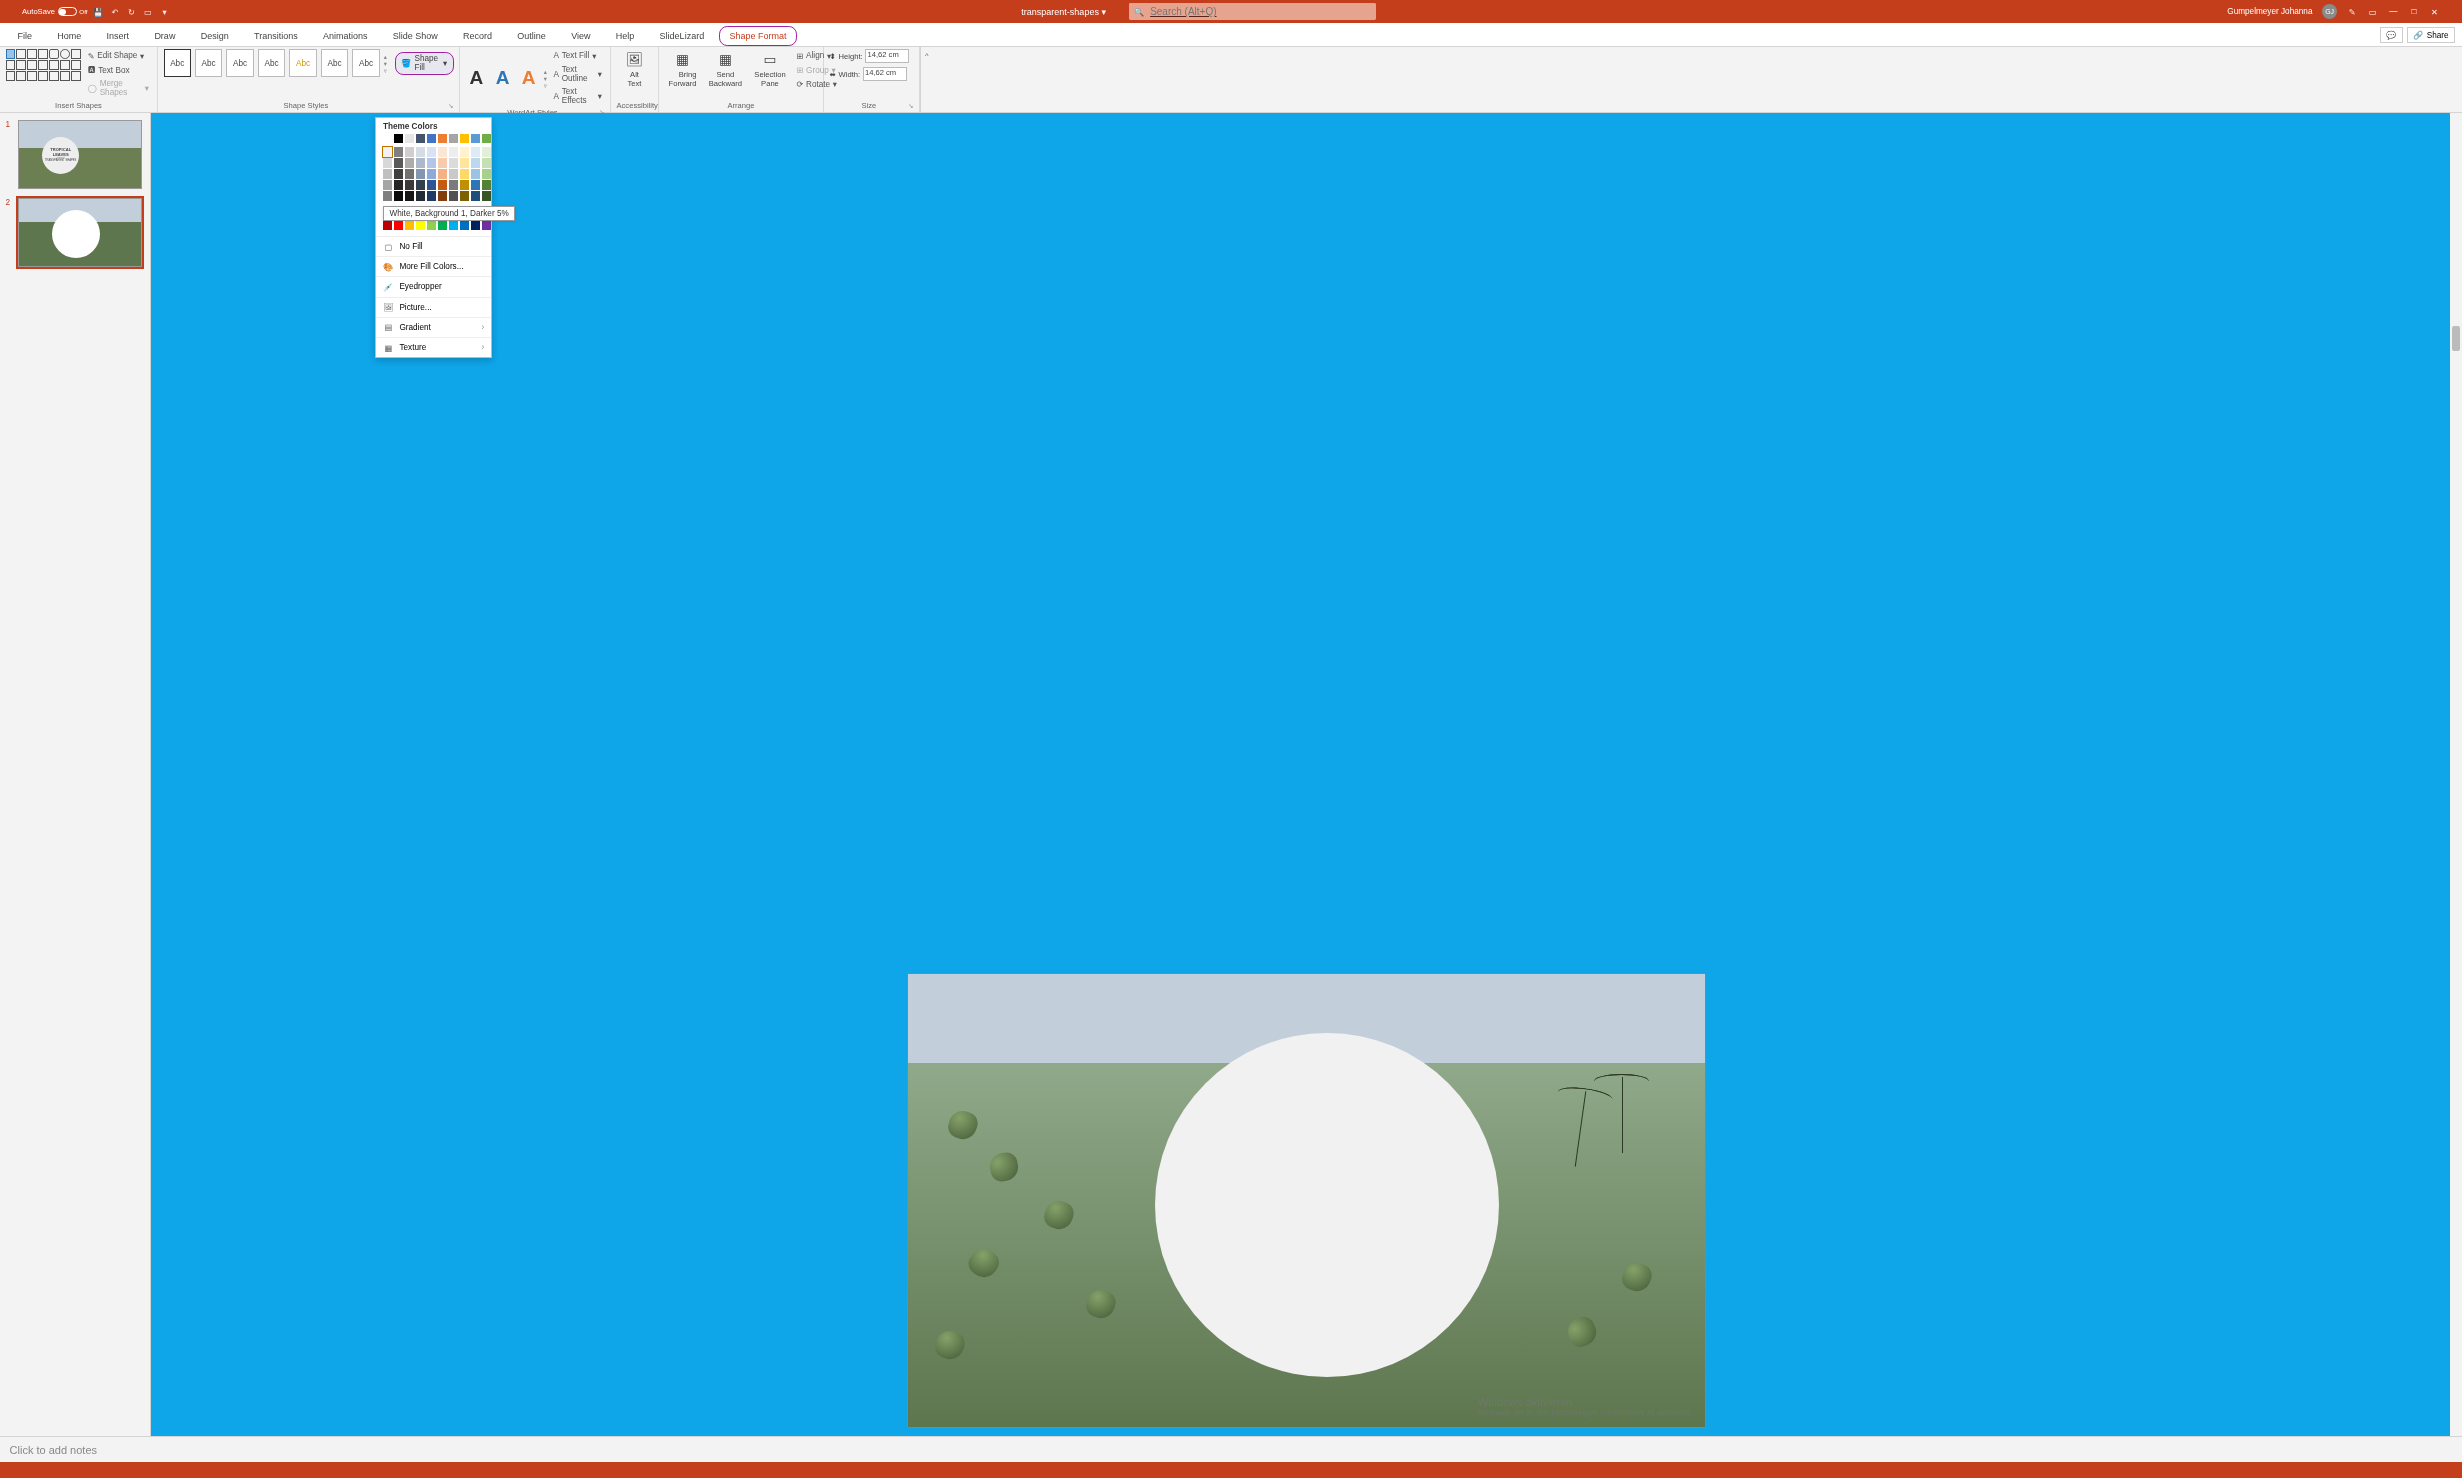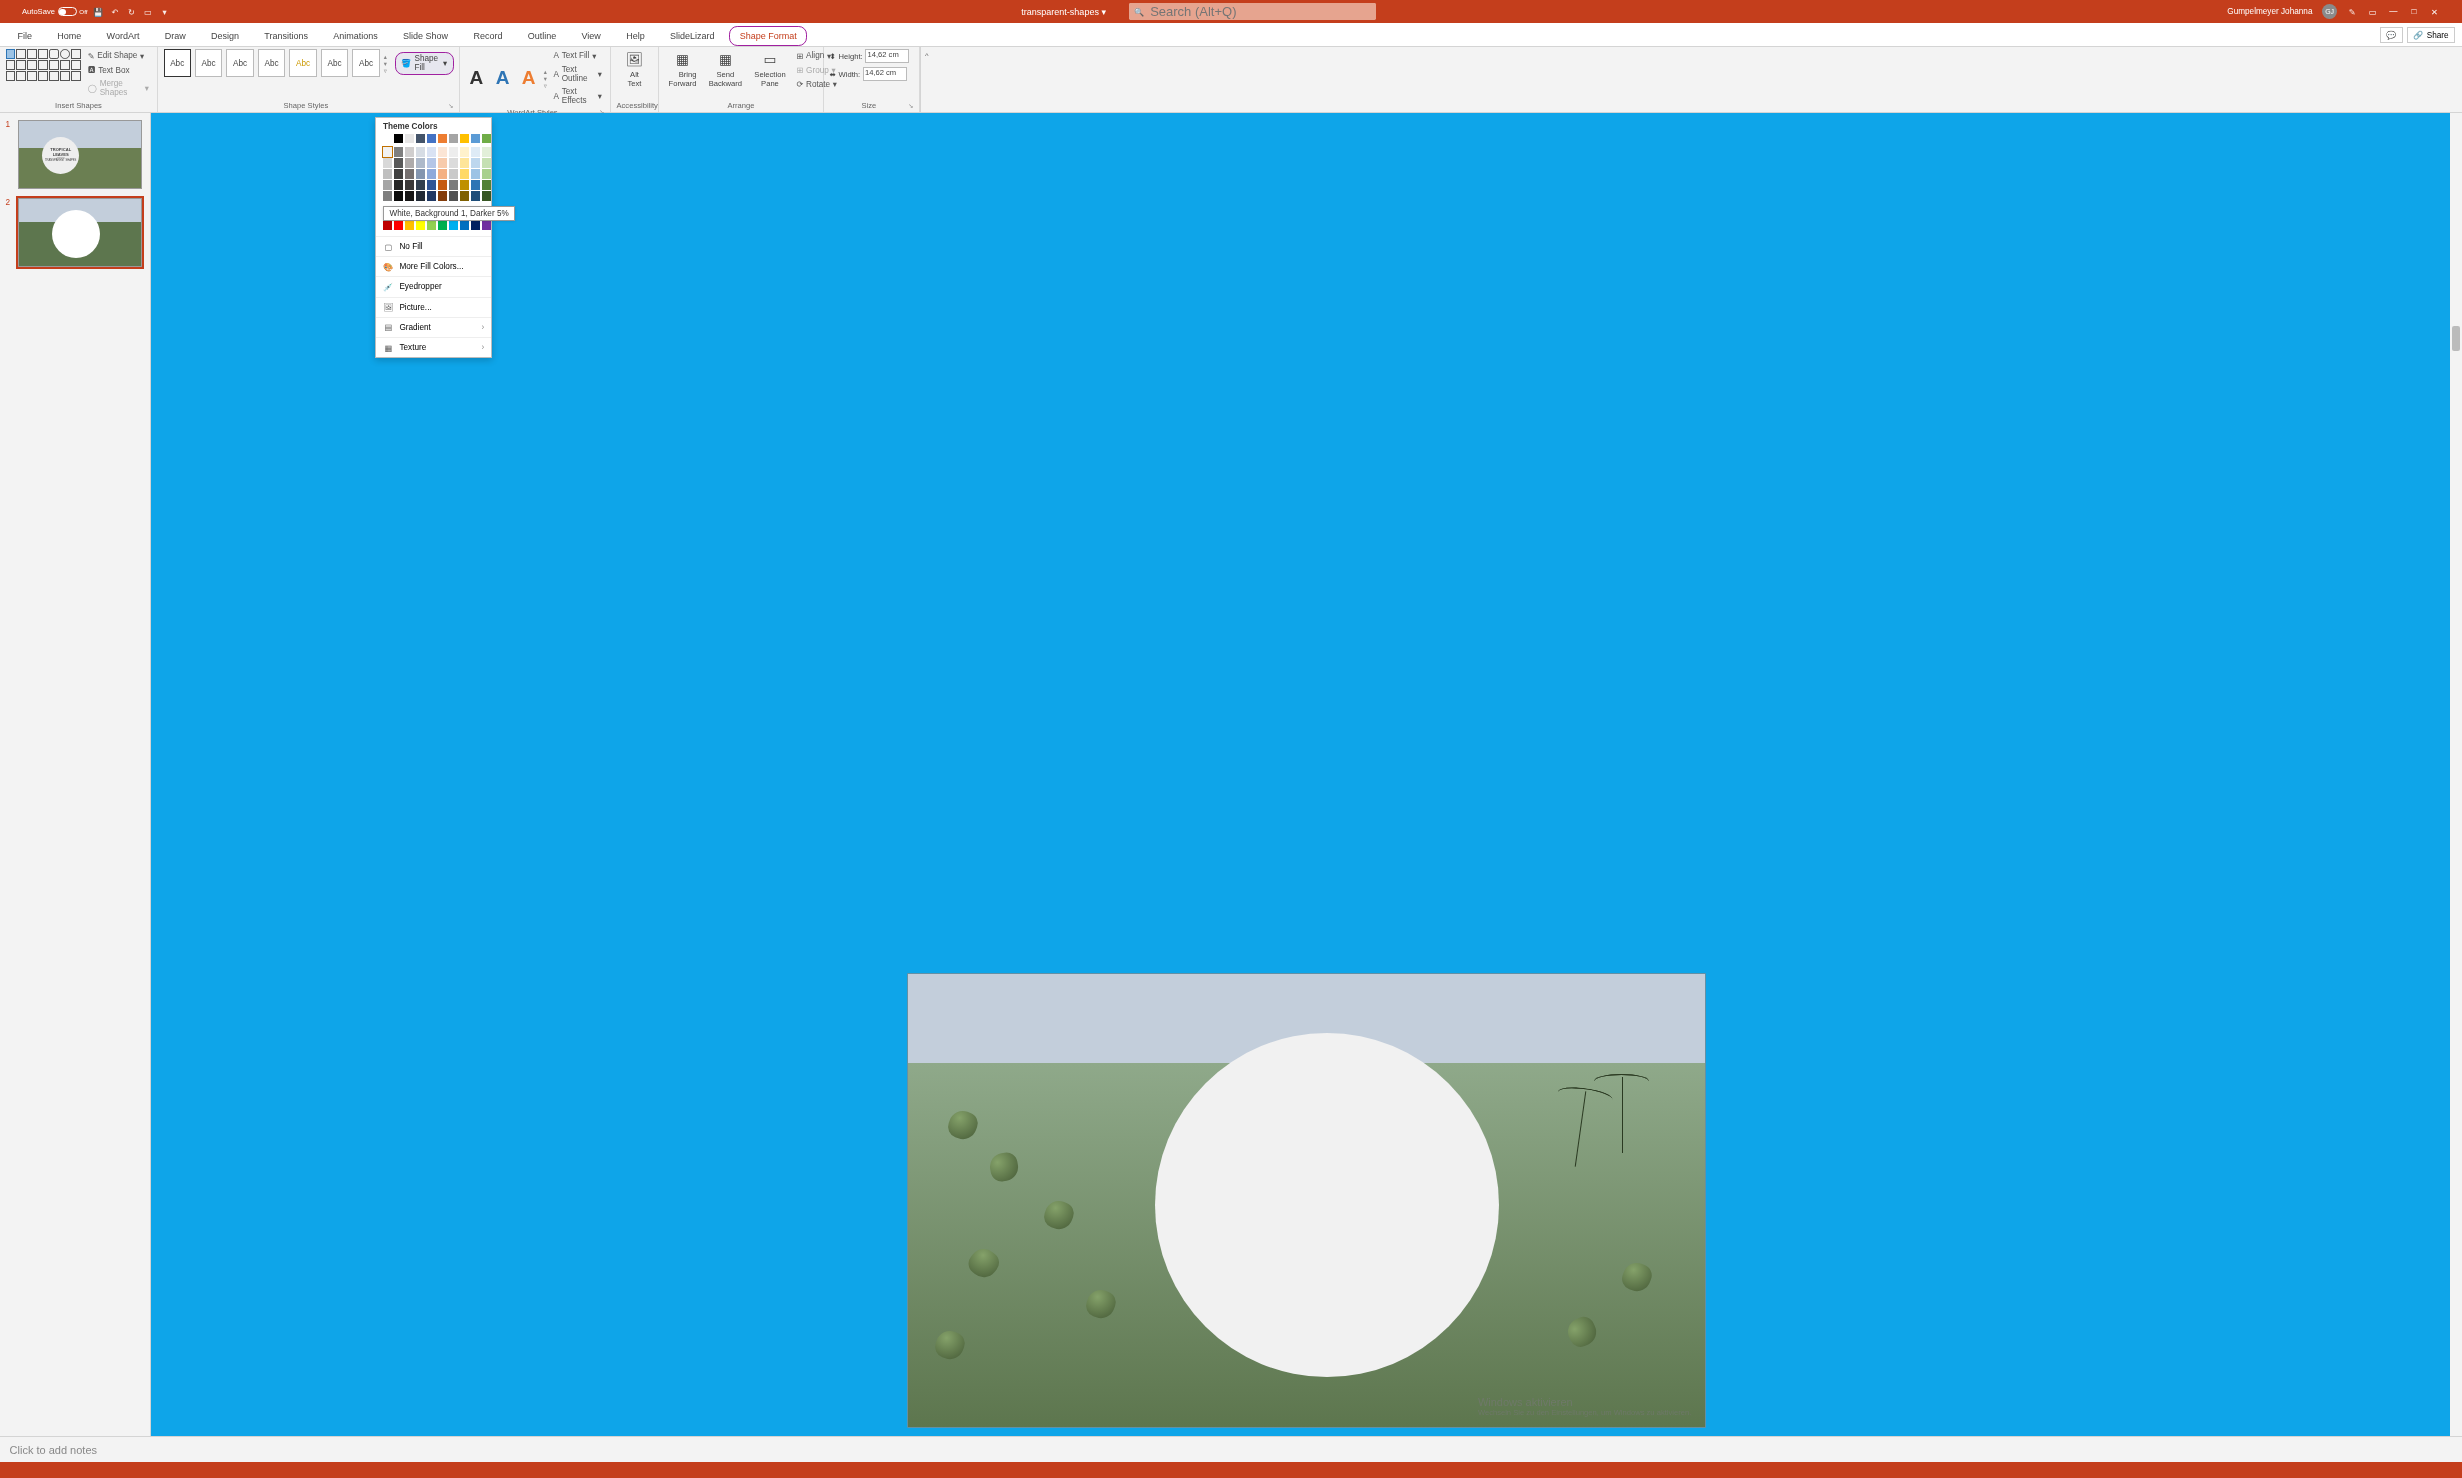--- a/index.html
+++ b/index.html
@@ -6,21 +6,21 @@
 body { background: #fff; overflow: hidden; width: 2462px; height: 1479px; transform-origin: top left; }
 .titlebar { background: #c43e1c; height: 23.4px; display: flex; align-items: center; color: #fff; font-size: 8.2px; padding: 0 22px; }
 .titlebar .left { display: flex; align-items: center; gap: 5.5px; }
 .titlebar .autosave { display: flex; align-items: center; gap: 2.7px; font-size: 7.6px; }
 .titlebar .toggle { width: 19px; height: 9.6px; border: 0.7px solid #fff; border-radius: 4.8px; position: relative; }
 .titlebar .toggle::after { content:""; position:absolute; width:6.9px; height:6.9px; background:#fff; border-radius:50%; top:0.7px; left:0.7px;}
 .qat-icon { width:11px; height:11px; display:inline-flex; align-items:center; justify-content:center; color:#fff; opacity:.9;}
 .titlebar .center { flex:1; display:flex; justify-content:center; align-items:center; gap:23px;}
 .titlebar .docname { color:#fff; font-size:9px;}
 .searchbox { background:#e6a48f; height:16.5px; width:247px; border-radius:1.4px; display:flex; align-items:center; padding:0 5.5px; gap:5.5px; color:#5c2314;}
-.searchbox input { background:transparent; border:none; outline:none; font-size:13px; color:#5c2314; flex:1;}
+.searchbox input { background:transparent; border:none; outline:none; font-size:10px; color:#5c2314; flex:1;text-decoration:underline;}
 .titlebar .right { display:flex; align-items:center; gap:9.6px;}
 .avatar { width:15px;height:15px; border-radius:50%; background:#8a8a8a; display:flex;align-items:center;justify-content:center; font-size:6.9px; color:#fff;}
 .win-btn { width:11px; height:11px; display:flex;align-items:center;justify-content:center; color:#fff;}
 .ribbon-tabs { background:#fff; height:23.4px; display:flex; align-items:flex-end; padding:0 6.9px; border-bottom:0.7px solid #d4d4d4;}
 .ribbon-tabs .tab { padding:4.1px 9.6px; font-size:9px; color:#444; cursor:pointer; border:1.4px solid transparent; border-radius:8.2px; margin-right:4.1px;}
 .ribbon-tabs .tab.active { color:#c43e1c; }
 .ribbon-tabs .tab.highlight { border:1.4px solid #a020a0; color:#c43e1c;}
 .ribbon-right { margin-left:auto; display:flex; gap:4.1px; align-items:center; padding-bottom:2.7px;}
 .ribbon-right .btn { border:0.7px solid #ccc; padding:2.1px 5.5px; font-size:8.2px; display:flex; align-items:center; gap:2.7px; cursor:pointer;}
 .ribbon { background:#f3f3f3; border-bottom:0.7px solid #d4d4d4; height:66px; display:flex; font-size:7.6px; color:#444;}
@@ -105,21 +105,21 @@
     <span class="win-btn">▭</span>
     <span class="win-btn">—</span>
     <span class="win-btn">□</span>
     <span class="win-btn">✕</span>
   </div>
 </div>
 
 <div class="ribbon-tabs">
   <div class="tab">File</div>
   <div class="tab">Home</div>
-  <div class="tab">WordArt</div>
+  <div class="tab">Insert</div>
   <div class="tab">Draw</div>
   <div class="tab">Design</div>
   <div class="tab">Transitions</div>
   <div class="tab">Animations</div>
   <div class="tab">Slide Show</div>
   <div class="tab">Record</div>
   <div class="tab">Outline</div>
   <div class="tab">View</div>
   <div class="tab">Help</div>
   <div class="tab">SlideLizard</div>

